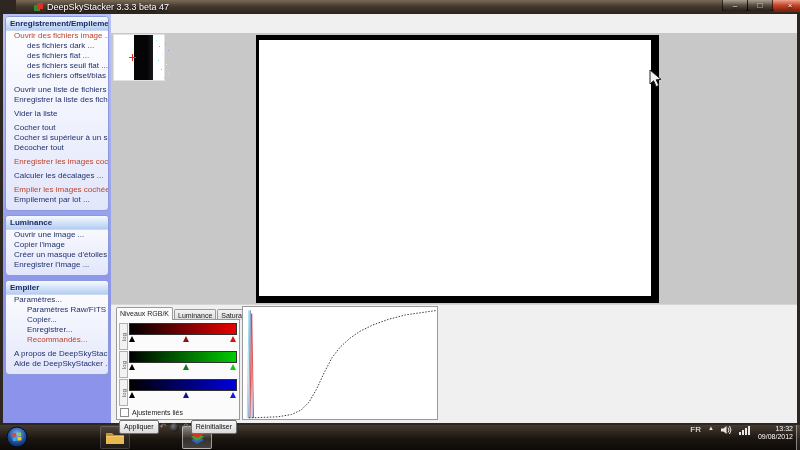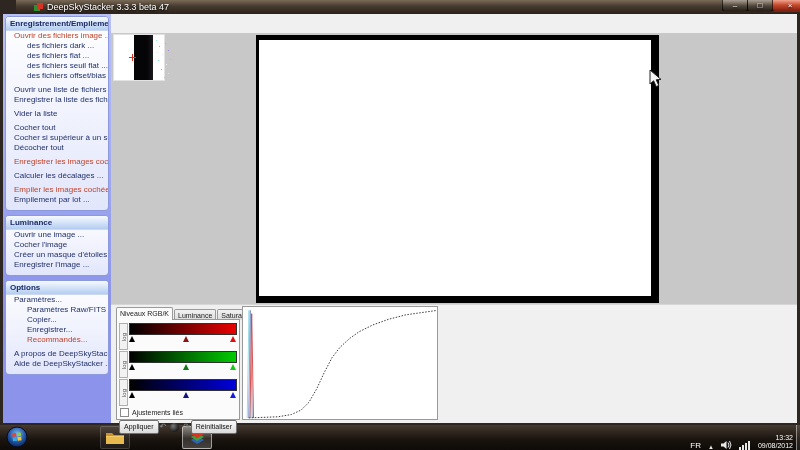--- a/index.html
+++ b/index.html
@@ -104,21 +104,21 @@
 
   
   .taskbar{position:absolute;left:0;bottom:0;width:800px;height:25px;
     background:linear-gradient(#453a30,#1b1510 55%,#0d0a07);}
   .start-orb{position:absolute;left:6px;top:1px;width:22px;height:22px;cursor:pointer;}
   .task-btn{position:absolute;top:1px;width:30px;height:23px;display:flex;align-items:center;
     justify-content:center;border-radius:2px;cursor:pointer;box-sizing:border-box;}
   .task-btn.folder{left:100px;background:rgba(255,255,255,0.07);border:1px solid rgba(255,255,255,0.15);}
   .task-btn.dss{left:182px;border:1px solid rgba(255,255,255,0.5);
     background:linear-gradient(rgba(255,255,255,0.4),rgba(255,255,255,0.12) 55%,rgba(255,255,255,0.22));}
-  .tray{position:absolute;right:7px;top:0;height:25px;display:flex;align-items:flex-end;gap:7px;color:#fff;}
+  .tray{position:absolute;right:7px;top:0;height:25px;display:flex;align-items:flex-start;gap:7px;color:#fff;}
   .tray-lang{font-size:8px;cursor:pointer;}
   .tray-arrow{font-size:6px;color:#e8e8e8;cursor:pointer;}
   .clock{text-align:right;font-size:7px;line-height:8px;color:#fff;cursor:pointer;}
   .show-desktop{position:absolute;right:0;top:0;width:4px;height:25px;box-sizing:border-box;
     border-left:1px solid rgba(255,255,255,0.45);background:rgba(255,255,255,0.08);cursor:pointer;}
 </style>
 </head>
 <body>
 
 <div class="titlebar">
@@ -153,27 +153,27 @@
       <div class="s-item">Décocher tout</div>
       <div class="s-item red gap">Enregistrer les images cochées ...</div>
       <div class="s-item gap">Calculer les décalages ...</div>
       <div class="s-item red gap">Empiler les images cochées ...</div>
       <div class="s-item">Empilement par lot ...</div>
     </div>
 
     <div class="side-box">
       <div class="side-header">Luminance</div>
       <div class="s-item">Ouvrir une image ...</div>
-      <div class="s-item">Cocher l'image</div>
+      <div class="s-item">Copier l'image</div>
       <div class="s-item">Créer un masque d'étoiles ...</div>
       <div class="s-item">Enregistrer l'image ...</div>
     </div>
 
     <div class="side-box">
-      <div class="side-header">Options</div>
+      <div class="side-header">Empiler</div>
       <div class="s-item">Paramètres...</div>
       <div class="s-item indent">Paramètres Raw/FITS ...</div>
       <div class="s-item indent">Copier...</div>
       <div class="s-item indent">Enregistrer...</div>
       <div class="s-item indent red">Recommandés...</div>
       <div class="s-item gap">A propos de DeepSkyStacker ...</div>
       <div class="s-item">Aide de DeepSkyStacker ...</div>
     </div>
   </div>
 

